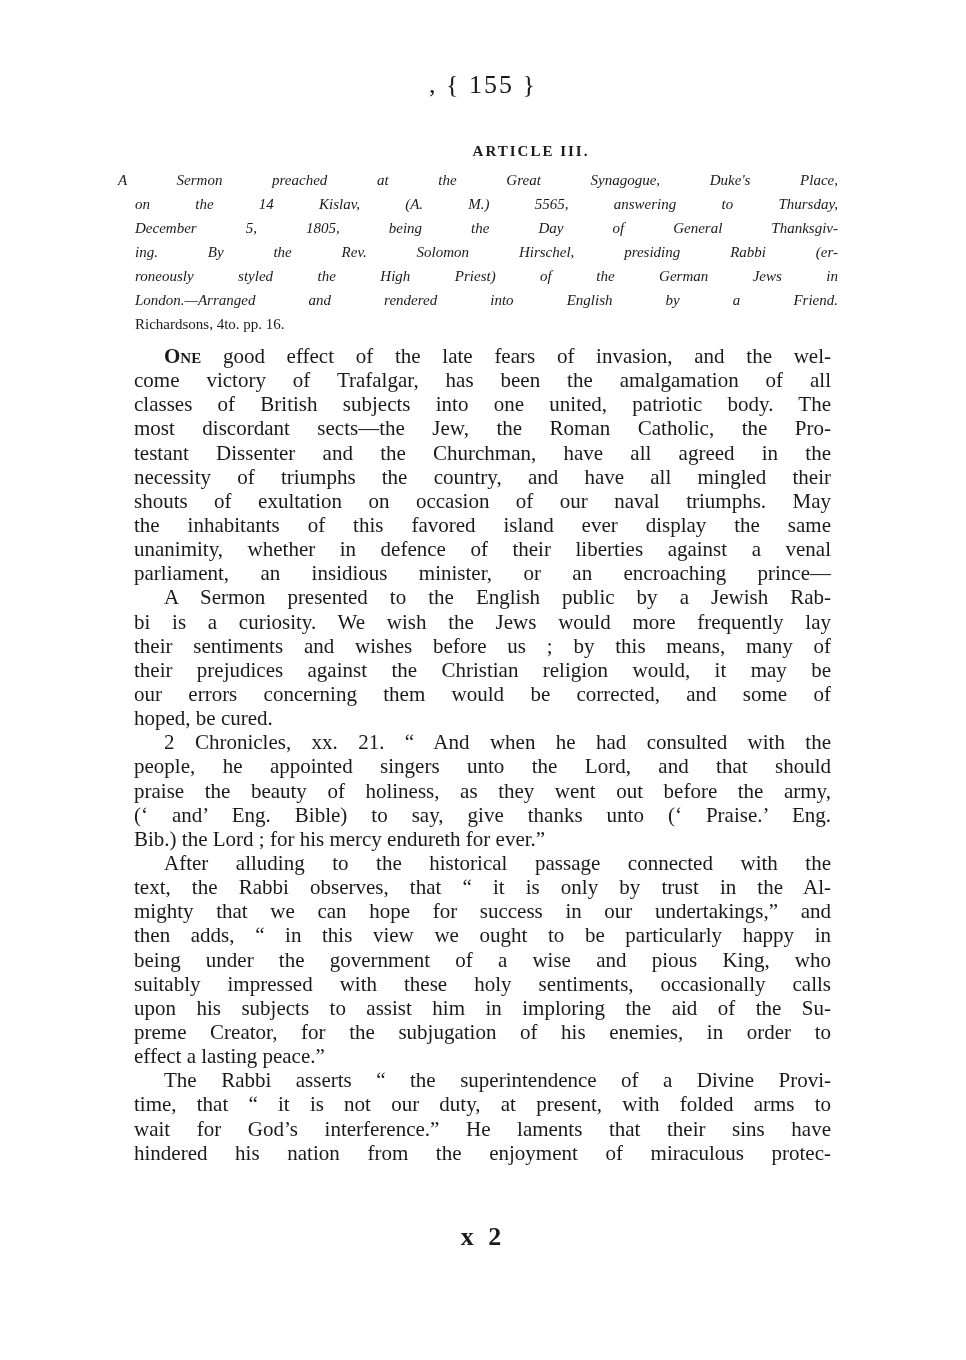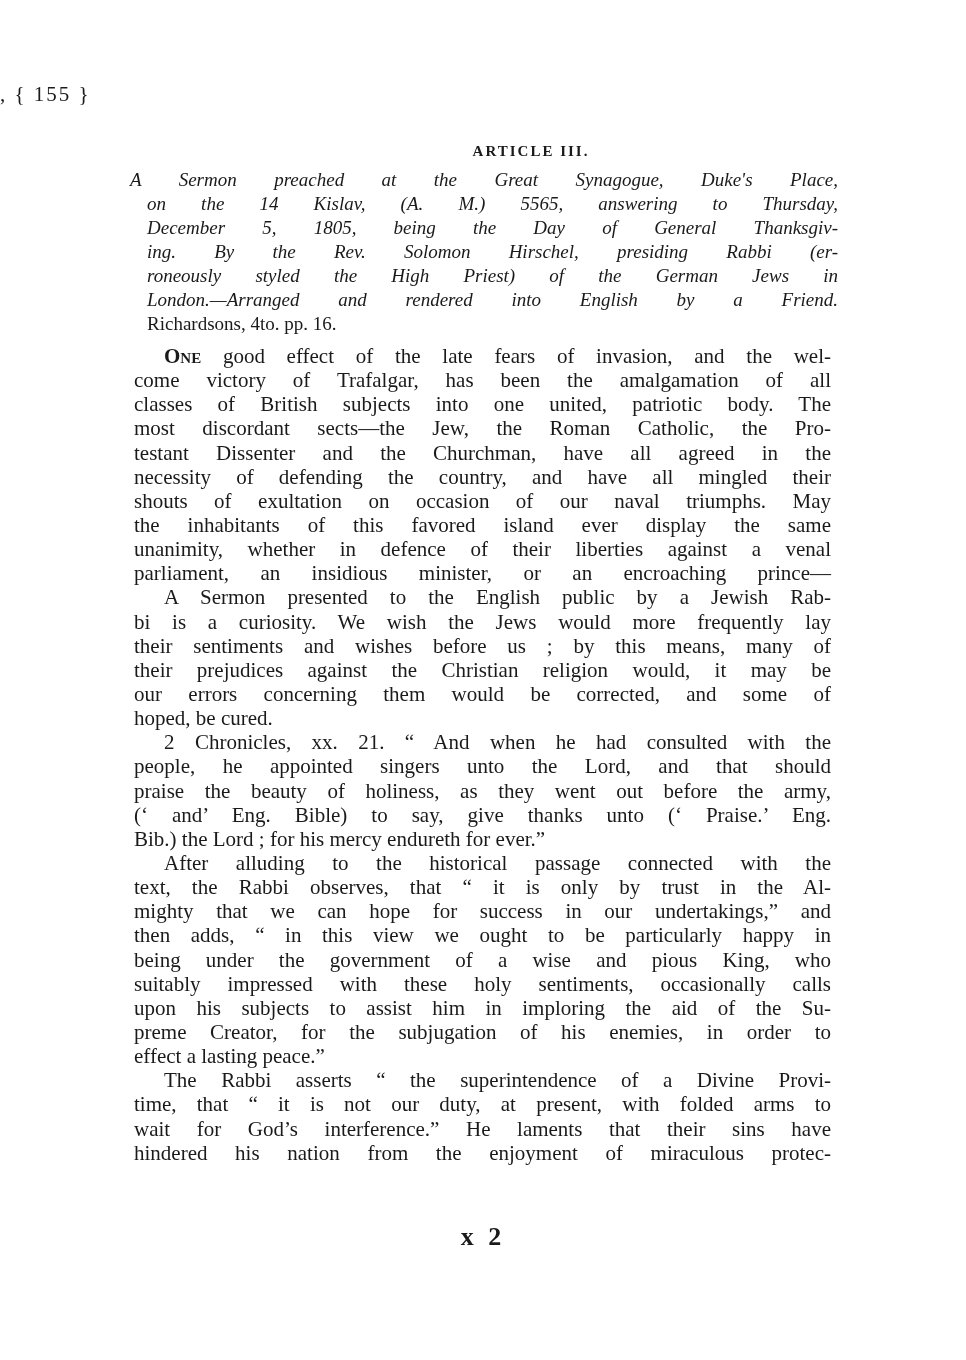--- a/index.html
+++ b/index.html
@@ -1,31 +1,31 @@
 <!DOCTYPE html>
 <html><head>
   <meta charset="utf-8">
   <style>
     html, body { margin: 0; padding: 0; background: #ffffff; }
     body {
       width: 966px; height: 1360px; position: relative; overflow: hidden;
       font-family: "Liberation Serif", "DejaVu Serif", serif; color: #1a1a1a;
     }
     .page-number {
-      position: absolute; top: 82px; left: 0; width: 966px; text-align: left;
-      font-size: 21px; letter-spacing: 2px;
+      position: absolute; top: 70px; left: 0; width: 966px; text-align: center;
+      font-size: 26px; letter-spacing: 2px;
     }
     .article-heading {
       position: absolute; top: 143px; left: 0; width: 966px; text-align: center;
       font-size: 15px; font-weight: bold; letter-spacing: 2px; padding-left: 48px;
     }
     .citation { position: absolute; top: 168px; left: 118px; width: 720px; }
     .cline {
-      height: 24px; line-height: 24px; font-size: 19px; font-style: italic;
-      white-space: nowrap; text-align: justify; text-align-last: justify; margin-left: 12px;
+      height: 24px; line-height: 24px; font-size: 15px; font-style: italic;
+      white-space: nowrap; text-align: justify; text-align-last: justify;
     }
     .cline.indent { padding-left: 17px; }
     .cline.last { text-align-last: left; font-style: normal; }
     .body-text { position: absolute; top: 344px; left: 134px; width: 697px; }
     .bline {
       height: 24.15px; line-height: 24.15px; font-size: 21px;
       white-space: nowrap; text-align: justify; text-align-last: justify;
     }
     .bline.first { padding-left: 30px; }
     .bline.end { text-align-last: left; }
@@ -51,21 +51,21 @@
   <div class="cline indent last">Richardsons, 4to. pp. 16.</div>
 </div>
 
 <div class="body-text">
 
   <div class="bline first"><span class="sc">One</span><span> good effect of the late fears of invasion, and the wel-</span></div>
   <div class="bline">come victory of Trafalgar, has been the amalgamation of all</div>
   <div class="bline">classes of British subjects into one united, patriotic body. The</div>
   <div class="bline">most discordant sects—the Jew, the Roman Catholic, the Pro-</div>
   <div class="bline">testant Dissenter and the Churchman, have all agreed in the</div>
-  <div class="bline">necessity of defending the country, and have all mingled their</div>
+  <div class="bline">necessity of triumphs the country, and have all mingled their</div>
   <div class="bline">shouts of exultation on occasion of our naval triumphs. May</div>
   <div class="bline">the inhabitants of this favored island ever display the same</div>
   <div class="bline">unanimity, whether in defence of their liberties against a venal</div>
   <div class="bline">parliament, an insidious minister, or an encroaching prince—</div>
 
   <div class="bline first">A Sermon presented to the English public by a Jewish Rab-</div>
   <div class="bline">bi is a curiosity. We wish the Jews would more frequently lay</div>
   <div class="bline">their sentiments and wishes before us ; by this means, many of</div>
   <div class="bline">their prejudices against the Christian religion would, it may be</div>
   <div class="bline">our errors concerning them would be corrected, and some of</div>

